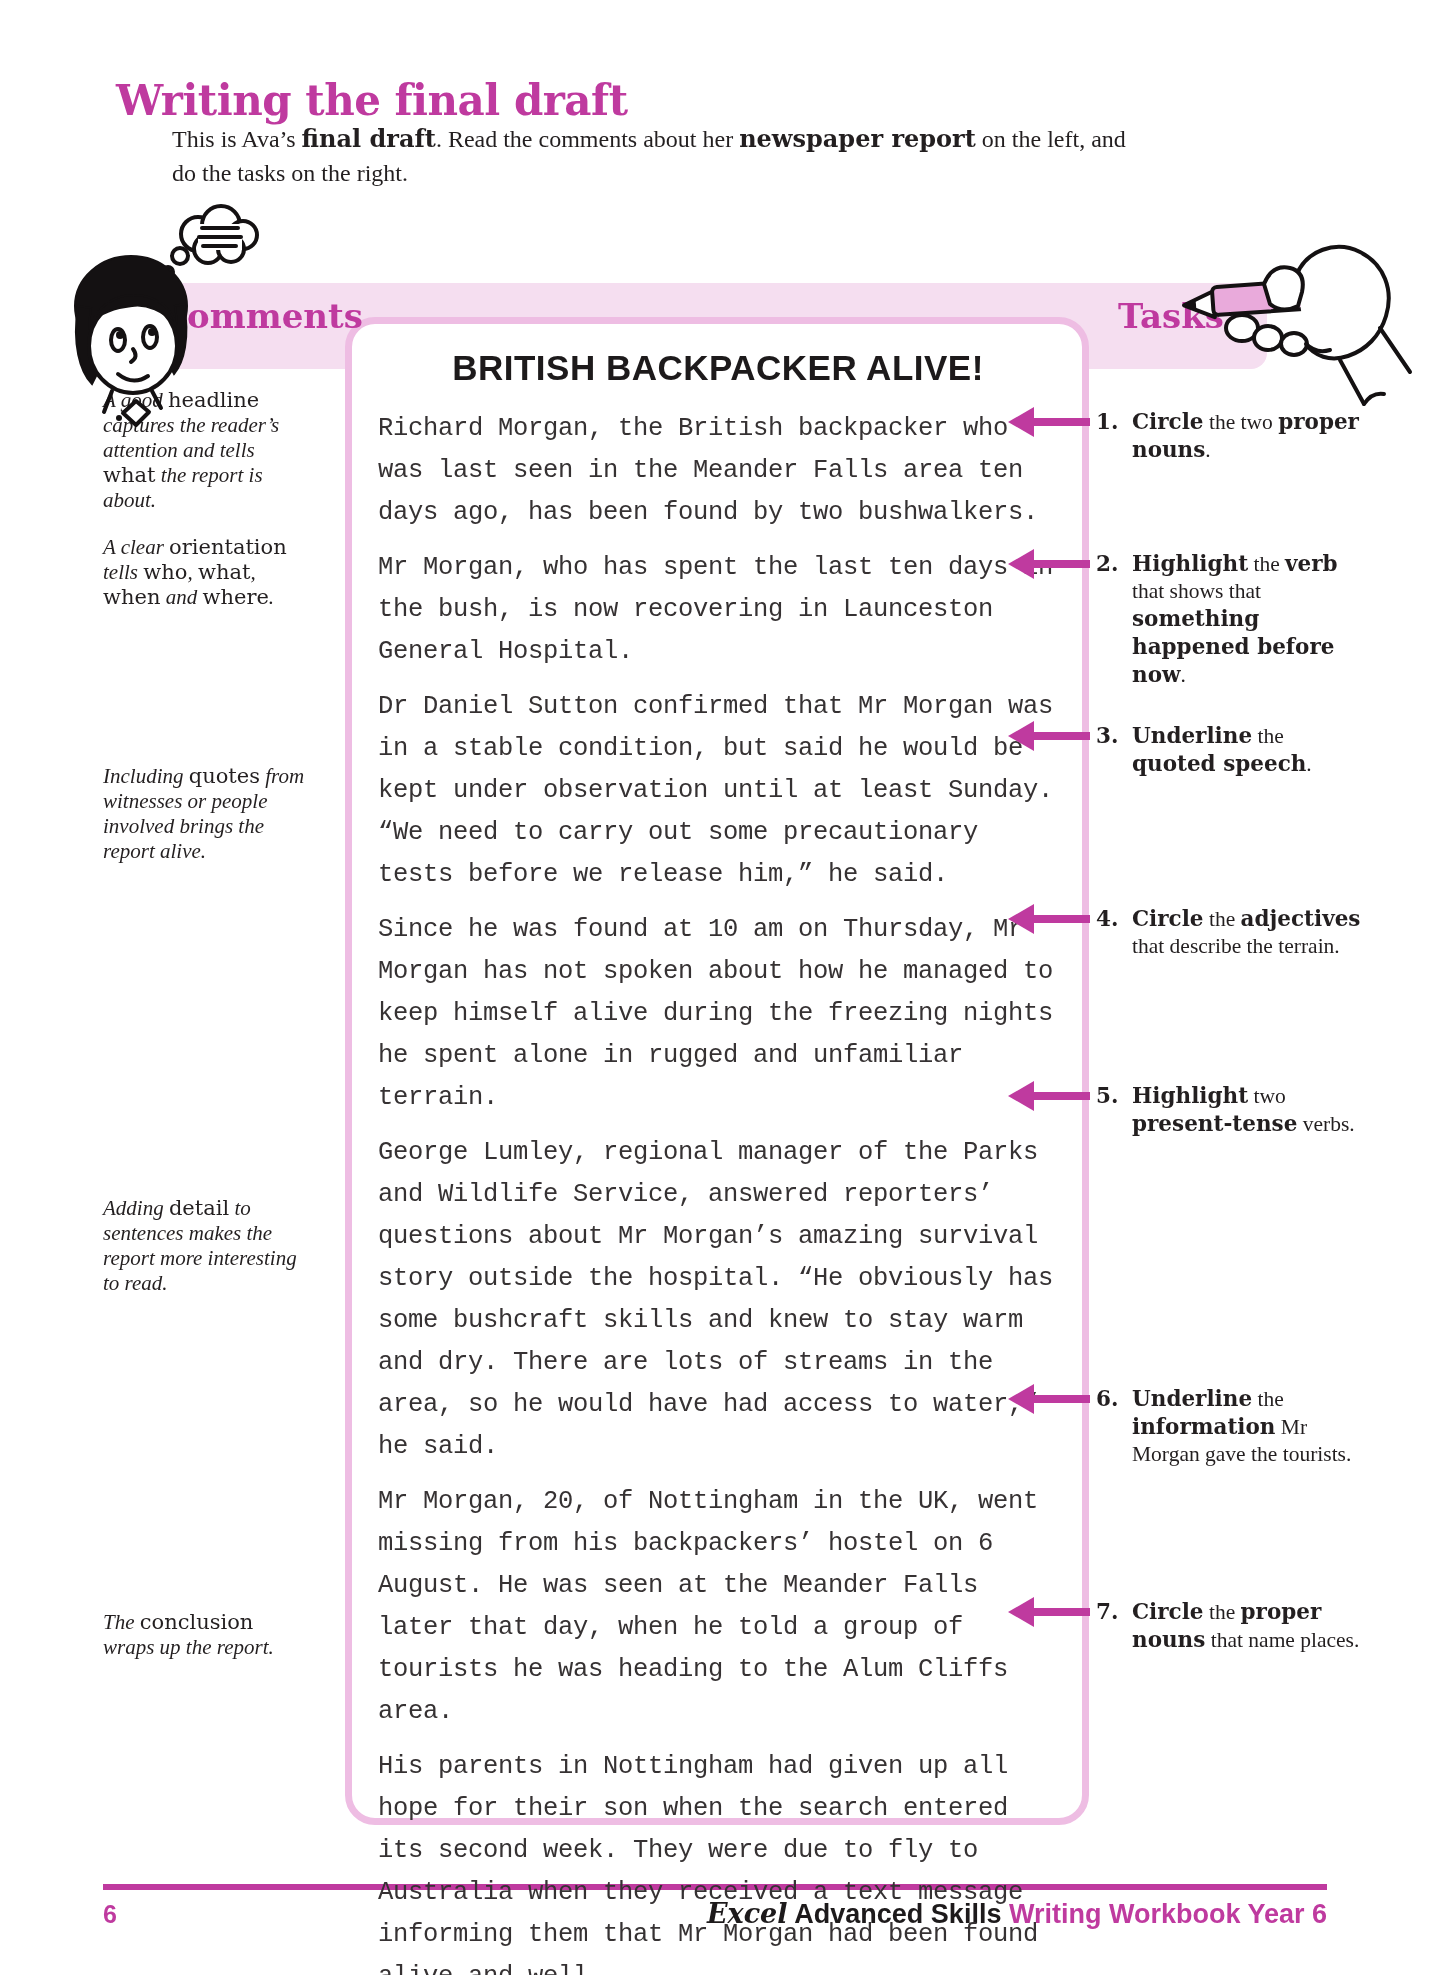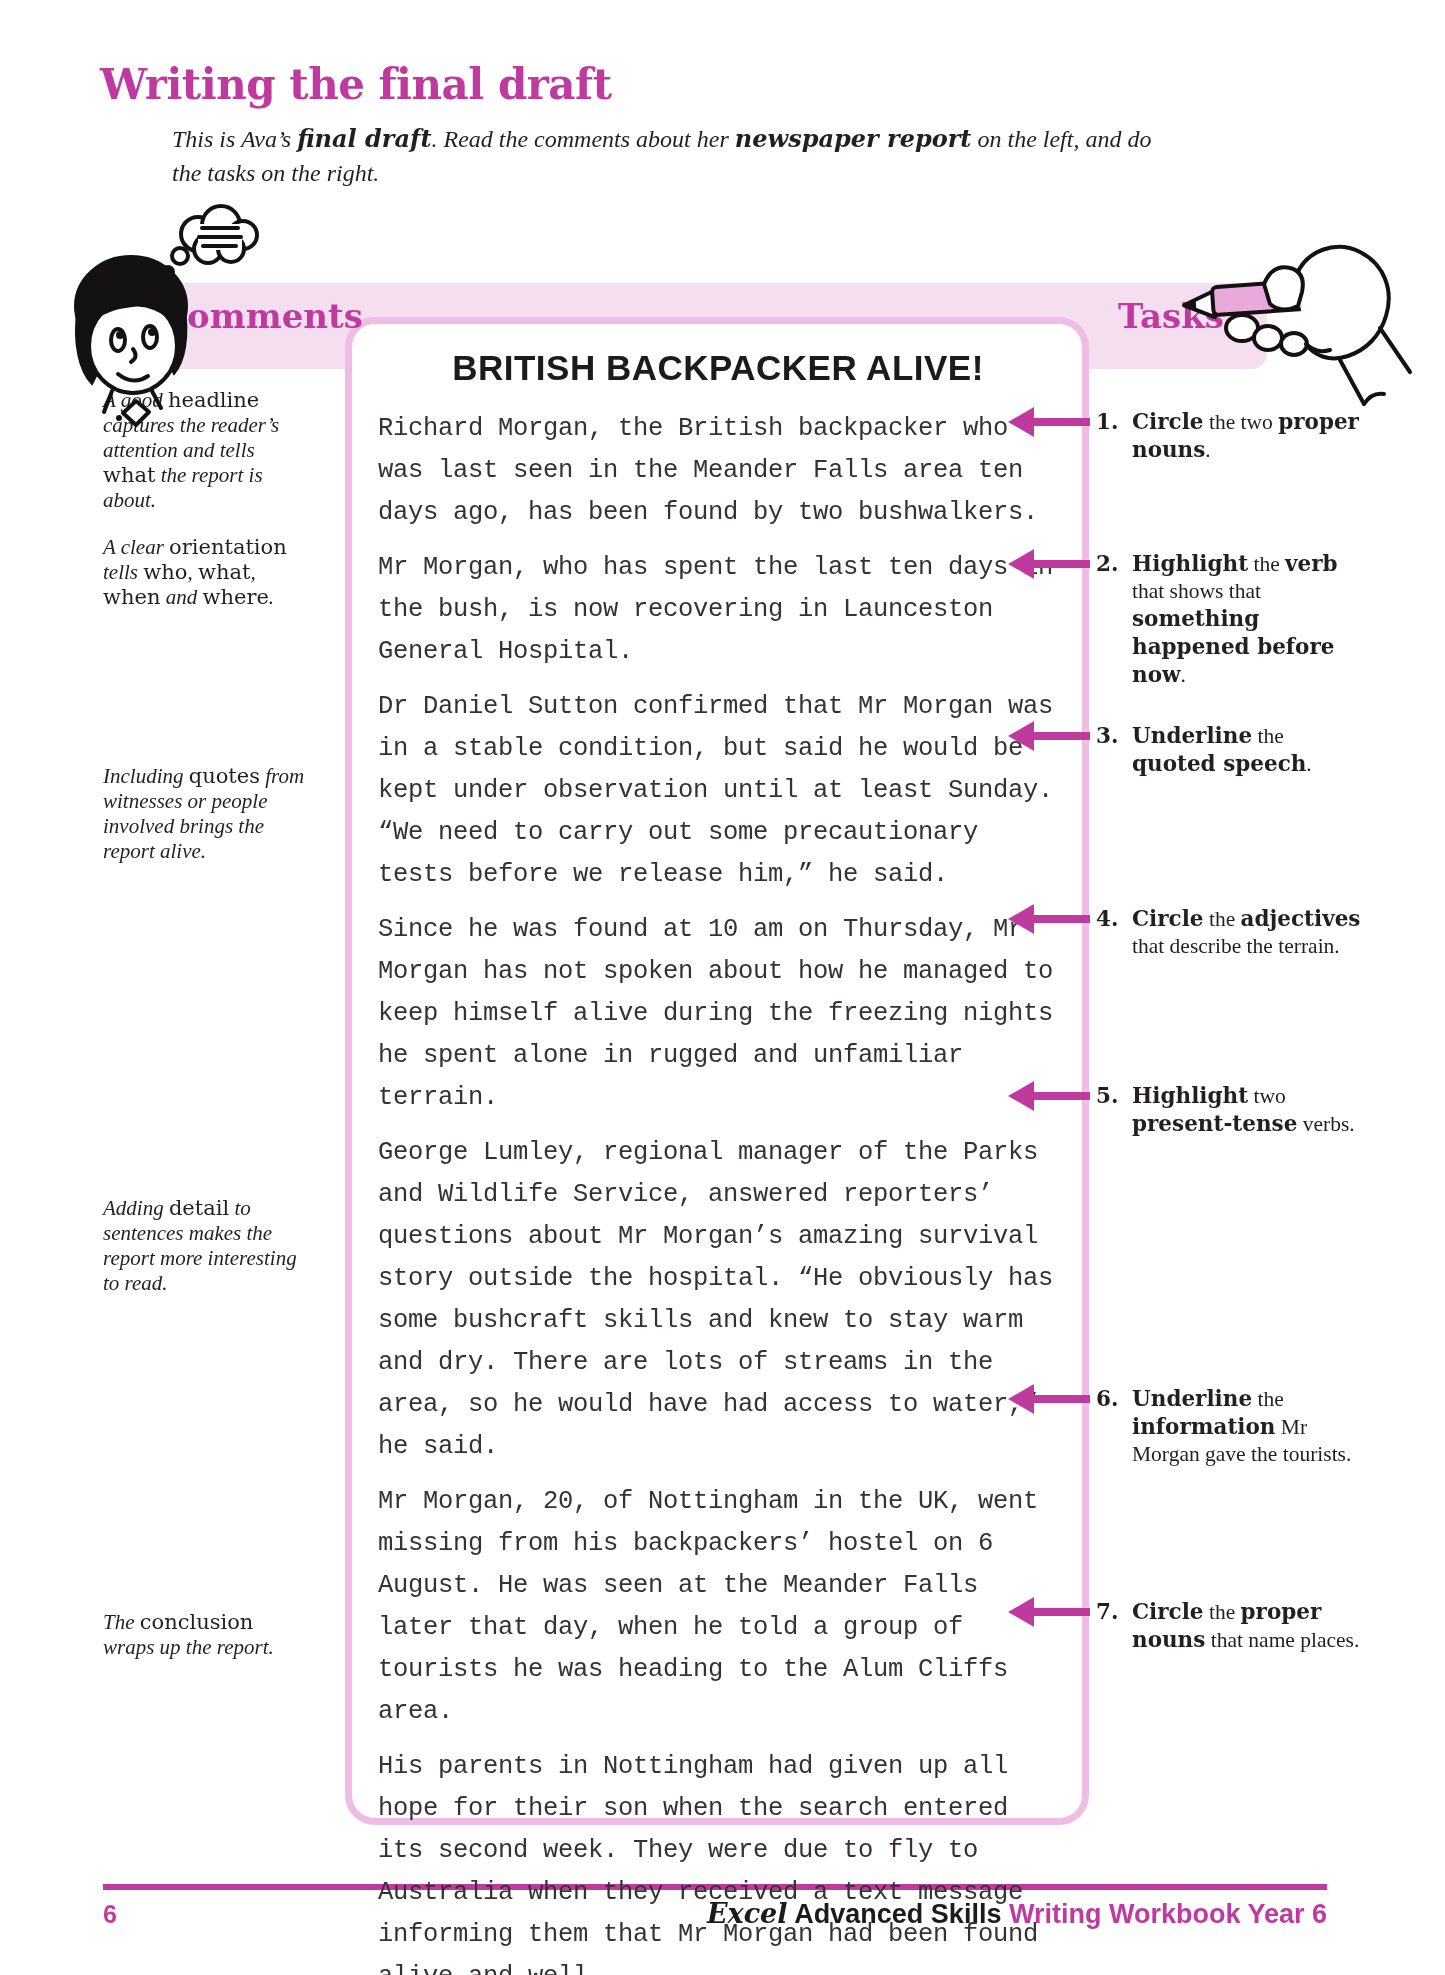--- a/index.html
+++ b/index.html
@@ -1,24 +1,24 @@
 <!DOCTYPE html>
 <html style="--magenta: #bf3a9f; --banner-pink: #f5def0; --box-border-pink: #eebde3; --pencil-pink: #e9aadb; --text-dark: #231f20;"><head>
 <meta charset="utf-8">
 <style>
   html,body{margin:0;padding:0;background:#fff;}
   .page{position:relative;width:1445px;height:1975px;background:#fff;overflow:hidden;
         font-family:"Liberation Serif",serif;color:#231f20;}
 
   
-  .page-title{position:absolute;left:100px;top:60px;margin:0;
+  .page-title{position:absolute;left:100px;top:60px;margin:16px;
       font-family:"DejaVu Serif",serif;font-weight:bold;font-size:42px;
       letter-spacing:-0.5px;color:var(--magenta,#bf3a9f);}
   .intro{position:absolute;left:172px;top:122px;width:980px;
-      font-size:24px;line-height:34px;font-style:italic;}
+      font-size:24px;line-height:34px;}
   .intro .seg-b{font-family:"DejaVu Serif",serif;font-weight:bold;}
 
   
   .banner{position:absolute;left:95px;top:283px;width:1172px;height:86px;
       background:var(--banner-pink,#f5def0);border-radius:16px;}
   .banner-label{position:absolute;font-family:"DejaVu Serif",serif;font-weight:bold;
       font-size:34px;color:var(--magenta,#bf3a9f);z-index:3;}
   .comments-label{left:160px;top:296px;}
   .tasks-label{left:1118px;top:296px;}
 

